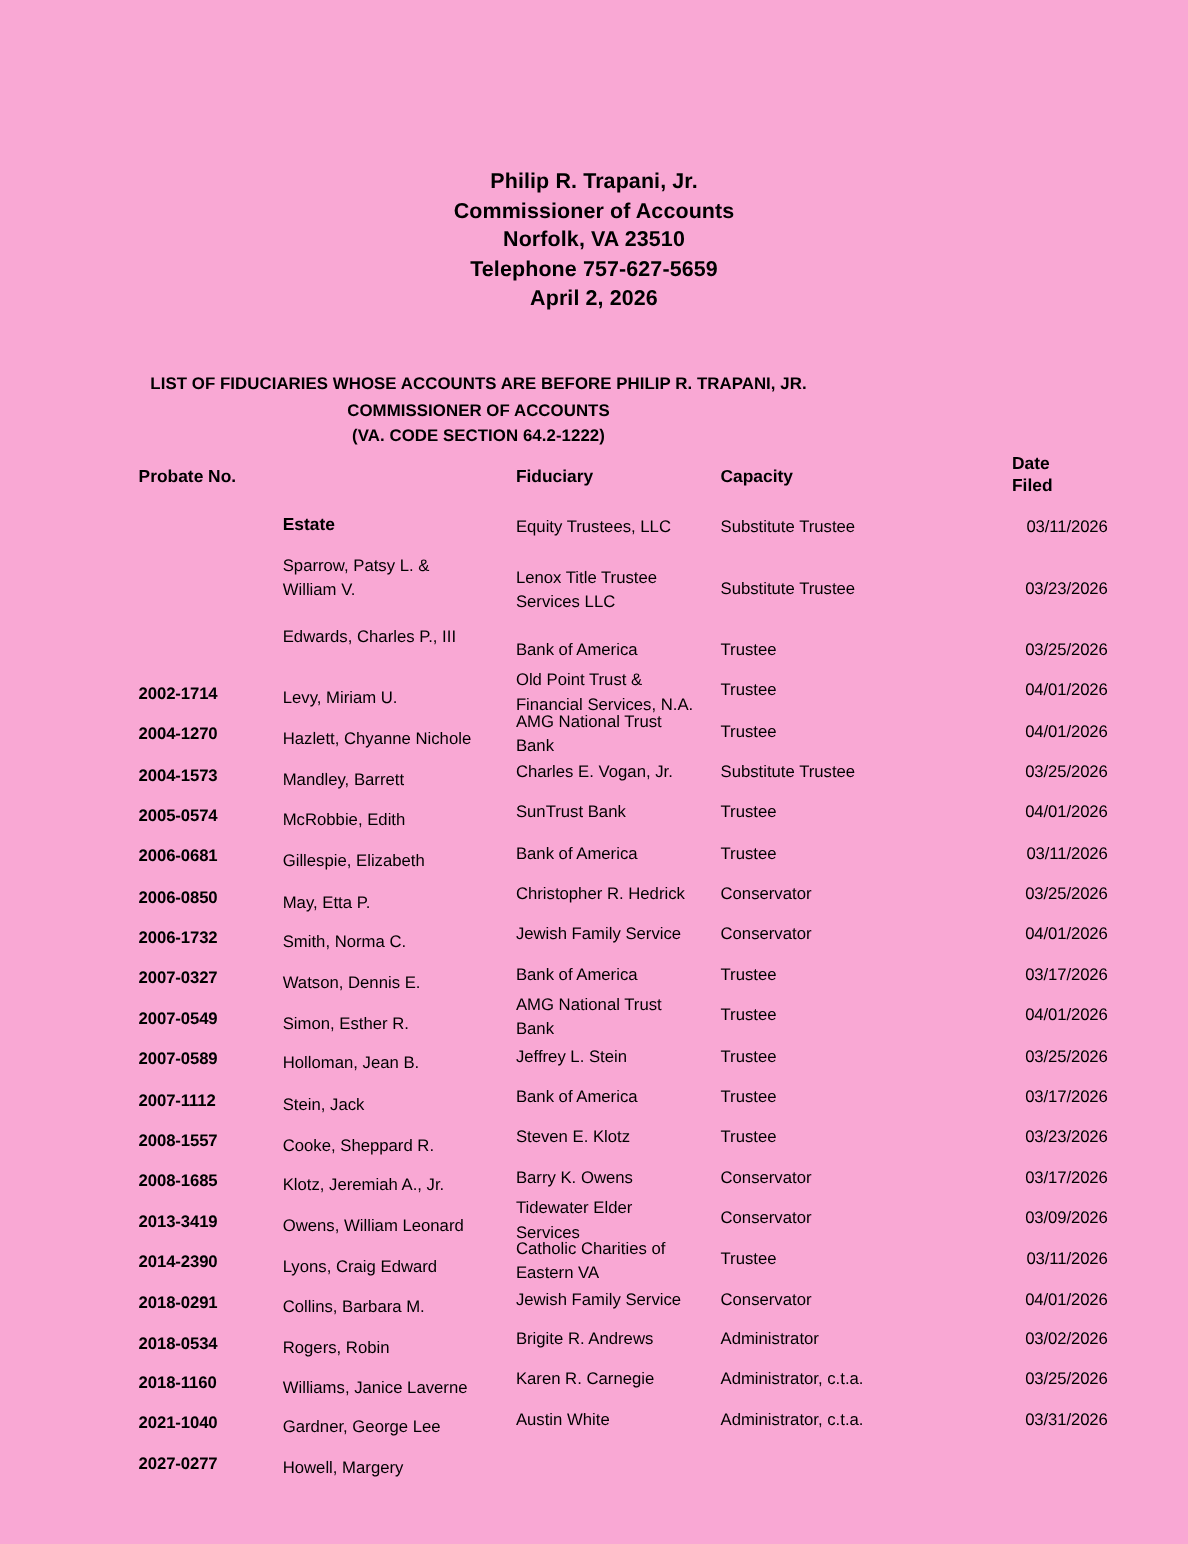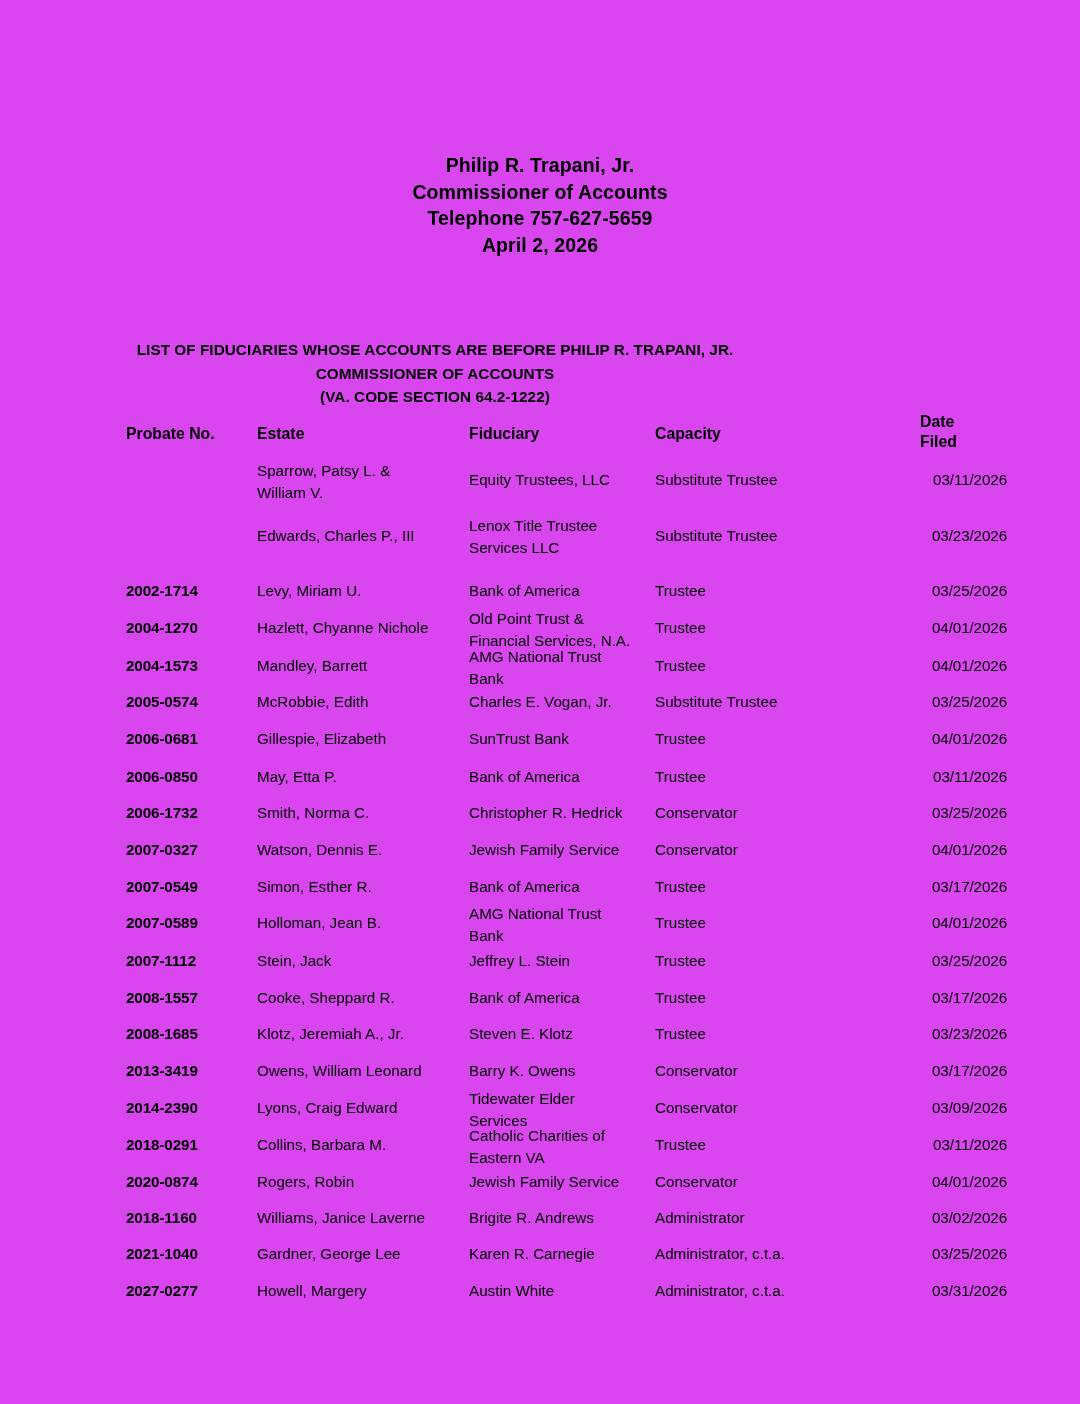--- a/index.html
+++ b/index.html
@@ -12,21 +12,21 @@
     height: 1404px;
     font-family: "Liberation Sans", sans-serif;
     color: #000000;
     -webkit-font-smoothing: none;
   }
   .page {
     position: relative;
     width: 1080px;
     height: 1404px;
     box-sizing: border-box;
-    background: #d946ef;
+    background: #f9a8d4;
     overflow: hidden;
   }
 
   
   .letterhead {
     position: absolute;
     left: 0;
     top: 152px;
     width: 1080px;
     text-align: center;
@@ -67,50 +67,51 @@
   }
   .cell {
     position: absolute;
     font-size: 15.2px;
     line-height: 21.5px;
     white-space: pre-line;
   }
 
   
   .c-probate  { left: 126px;  width: 130px; text-align: left; }
-  .c-estate   { left: 257px;  width: 208px; text-align: left; }
+  .c-estate   { left: 257px;  width: 208px; text-align: left; margin-top: 44px; }
   .c-fiduciary{ left: 469px;  width: 180px; text-align: left; }
   .c-capacity { left: 655px;  width: 215px; text-align: left; }
   .c-date     { left: 820px;  width: 144px; text-align: right; margin-left: 43px; }
 
   
   .header-row .cell {
     font-weight: bold;
     font-size: 15.8px;
   }
   .header-row .c-date {
     text-align: left;
     left: 877px;
     width: 120px;
     line-height: 20px;
   }
 
   
   .body-row .cell { font-weight: normal; }
-  .body-row .c-probate { font-weight: bold; letter-spacing: -0.1px; }
+  .body-row .c-probate { font-weight: bold; letter-spacing: -0.1px; margin-top: 40px; }
   .body-row .c-date { font-weight: normal; letter-spacing: -0.1px; }
 </style>
 </head>
 <body>
 
 <div class="page">
 
   <div class="letterhead">
     <div class="lh-line">Philip R. Trapani, Jr.</div>
     <div class="lh-line">Commissioner of Accounts</div>
+    <div class="lh-line">Norfolk, VA 23510</div>
     <div class="lh-line">Telephone 757-627-5659</div>
     <div class="lh-line">April 2, 2026</div>
   </div>
 
   <div class="doc-title">
     <div class="dt-line">LIST OF FIDUCIARIES WHOSE ACCOUNTS ARE BEFORE PHILIP R. TRAPANI, JR.</div>
     <div class="dt-line">COMMISSIONER OF ACCOUNTS</div>
     <div class="dt-line">(VA. CODE SECTION 64.2-1222)</div>
   </div>
 
@@ -270,21 +271,21 @@
     <div class="row body-row" style="top:1125px;">
       <div class="cell c-probate" style="top:9px;">2018-0291</div>
       <div class="cell c-estate" style="top:9px;">Collins, Barbara M.</div>
       <div class="cell c-fiduciary">Catholic Charities of
 Eastern VA</div>
       <div class="cell c-capacity" style="top:9px;">Trustee</div>
       <div class="cell c-date" style="top:9px;">03/11/2026</div>
     </div>
 
     <div class="row body-row" style="top:1171px;">
-      <div class="cell c-probate">2020-0874</div>
+      <div class="cell c-probate">2018-0534</div>
       <div class="cell c-estate">Rogers, Robin</div>
       <div class="cell c-fiduciary">Jewish Family Service</div>
       <div class="cell c-capacity">Conservator</div>
       <div class="cell c-date">04/01/2026</div>
     </div>
 
     <div class="row body-row" style="top:1207px;">
       <div class="cell c-probate">2018-1160</div>
       <div class="cell c-estate">Williams, Janice Laverne</div>
       <div class="cell c-fiduciary">Brigite R. Andrews</div>

